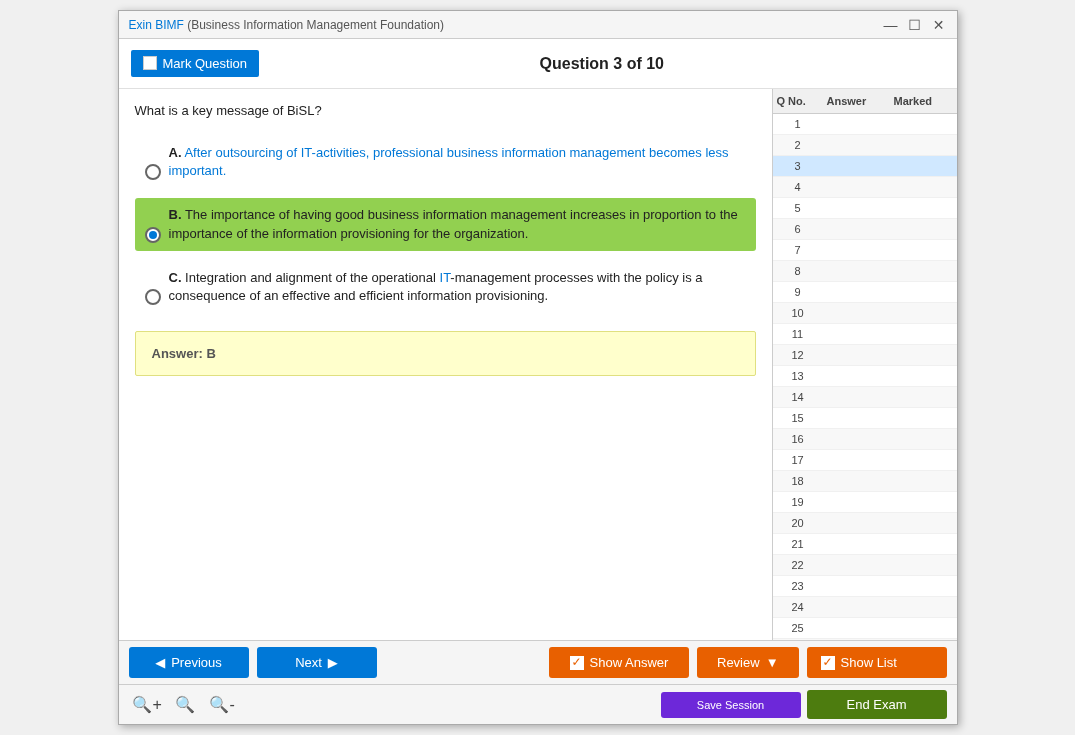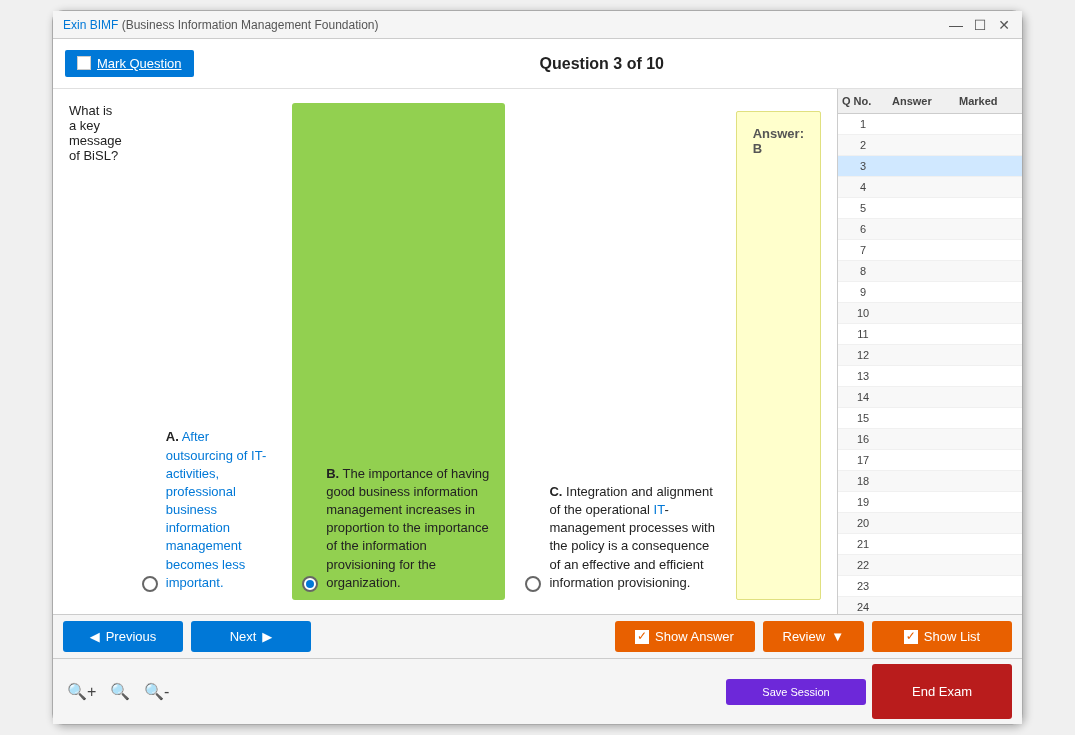--- a/index.html
+++ b/index.html
@@ -8,25 +8,25 @@
       font-size: 13px;
       background: #f0f0f0;
       display: flex;
       justify-content: center;
       align-items: center;
       width: 1075px;
       height: 735px;
       overflow: hidden;
     }
     .window {
-      width: 971px;
+      width: 840px;
       height: 715px;
       background: #fff;
       border: 1px solid #aaa;
-      border-radius: 11px;
+      border-radius: 0;
       display: flex;
       flex-direction: column;
       box-shadow: 2px 2px 8px rgba(0,0,0,0.3);
     }
     
     .title-bar {
       background: #f5f5f5;
       border-bottom: 1px solid #ccc;
       padding: 5px 10px;
       display: flex;
@@ -62,21 +62,20 @@
       background: #0078d7;
       color: #fff;
       border: none;
       padding: 6px 12px;
       font-size: 13px;
       cursor: pointer;
       display: flex;
       align-items: flex-start;
       gap: 6px;
       border-radius: 2px;
-      text-decoration: underline;
     }
     .mark-question-btn .checkbox-icon {
       width: 14px;
       height: 14px;
       background: #fff;
       border: 1px solid #ccc;
       display: inline-block;
     }
     .question-title {
       flex: 1;
@@ -90,21 +89,21 @@
       display: flex;
       flex: 1;
       overflow: hidden;
     }
     
     .question-panel {
       flex: 1;
       padding: 14px 16px;
       overflow-y: auto;
       display: flex;
-      flex-direction: row;
+      flex-direction: column;
       gap: 10px;
     }
     .question-text {
       font-size: 13px;
       color: #222;
       margin-bottom: 8px;
     }
     .option {
       display: flex;
       align-items: flex-end;
@@ -267,21 +266,21 @@
       color: #fff;
       border: none;
       padding: 8px 14px;
       font-size: 13px;
       cursor: pointer;
       border-radius: 3px;
       display: flex;
       align-items: center;
       gap: 6px;
       min-width: 140px;
-      justify-content: center;
+      justify-content: flex-start;
     }
     
     .status-bar {
       border-top: 1px solid #ccc;
       background: #f5f5f5;
       padding: 5px 10px;
       display: flex;
       align-items: center;
       gap: 6px;
     }
@@ -297,24 +296,24 @@
       background: #6d28d9;
       color: #fff;
       border: none;
       padding: 7px 18px;
       font-size: 11px;
       cursor: pointer;
       border-radius: 3px;
       min-width: 140px;
     }
     .end-exam-btn {
-      background: #b91c1c;
-      color: #fff;
-      border: none;
-      padding: 20px 18px;
+      background: #4d7c0f;
+      color: #fff;
+      border: none;
+      padding: 7px 18px;
       font-size: 13px;
       cursor: pointer;
       border-radius: 3px;
       min-width: 140px;
     }
     .checkbox-icon-orange {
       width: 14px;
       height: 14px;
       background: #fff;
       border: 1px solid rgba(255,255,255,0.8);

